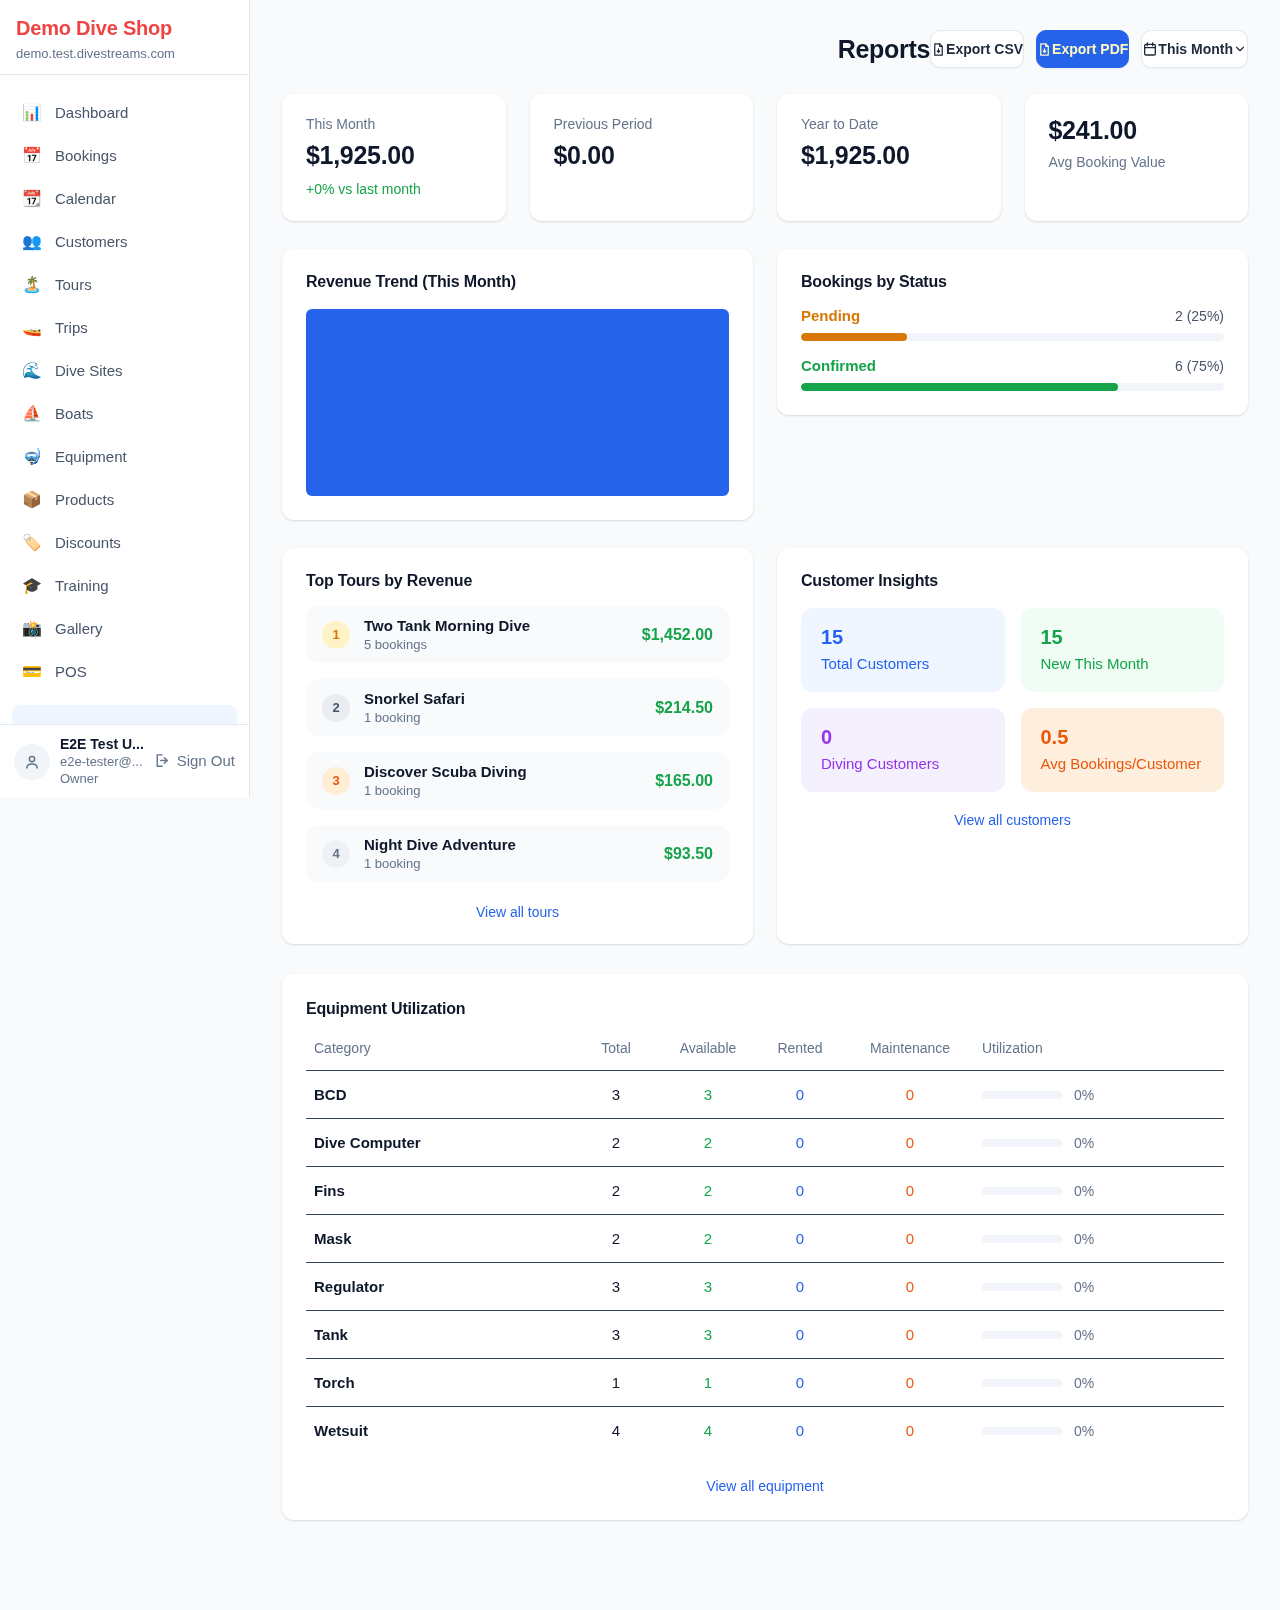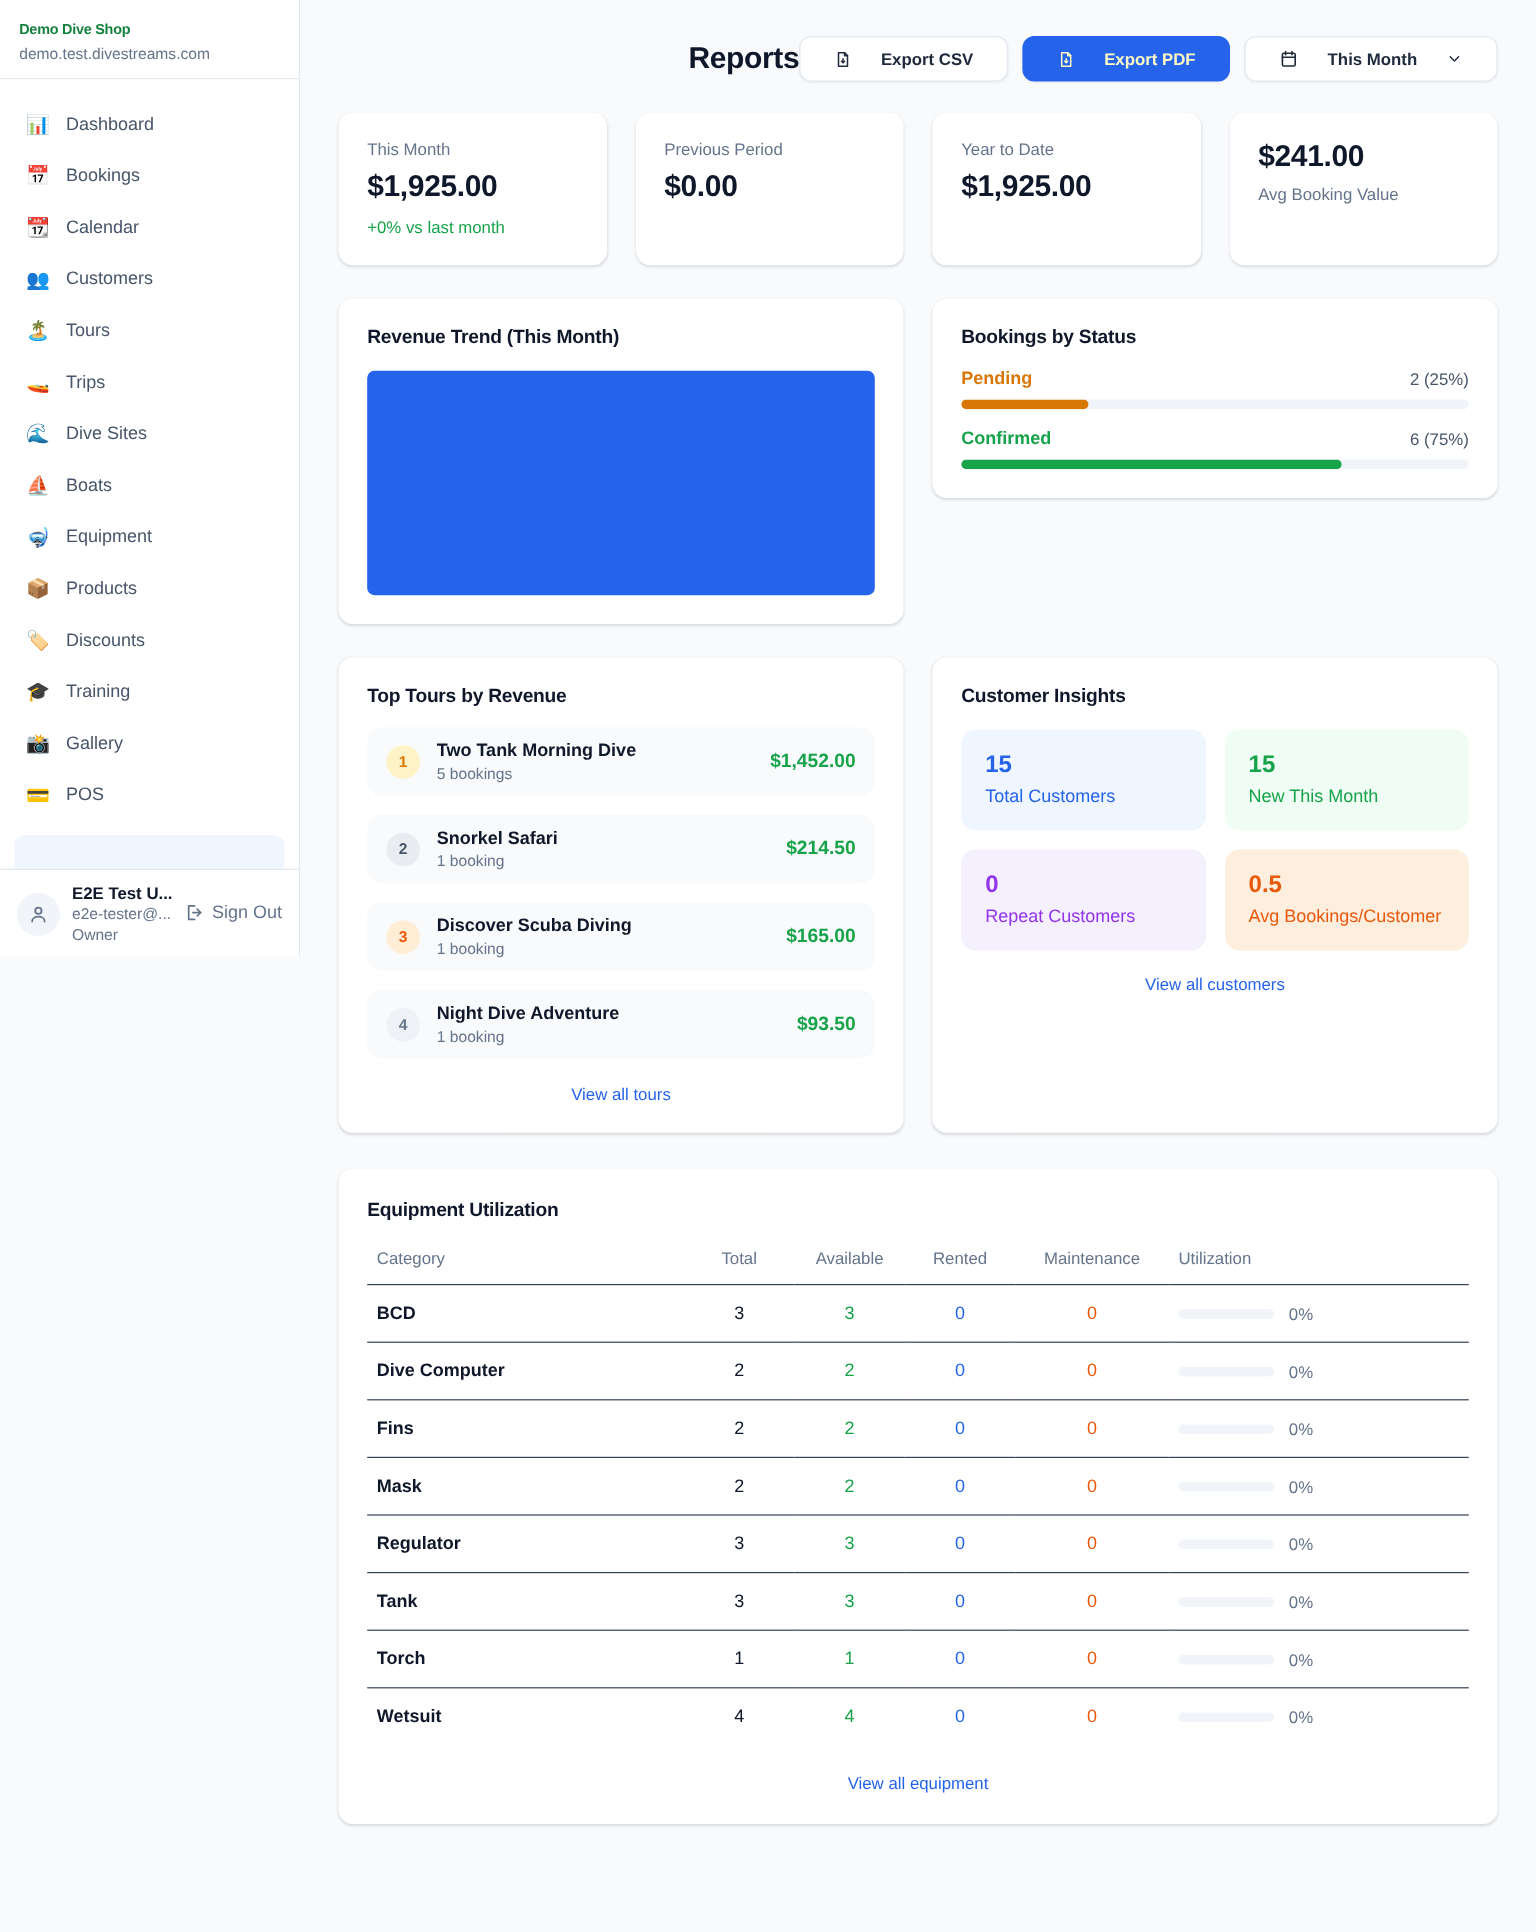--- a/index.html
+++ b/index.html
@@ -13,21 +13,21 @@
   }
   
   .sidebar {
     position:absolute; top:0; left:0;
     width:250px; height:797px;
     background:#ffffff;
     border-right:1px solid #e2e8f0;
     display:flex; flex-direction:column;
   }
   .sidebar-header { padding:17px 16px 13px; border-bottom:1px solid #e2e8f0; }
-  .shop-name { font-size:12px; font-weight:bold; color:#15803d; letter-spacing:-0.2px; }
+  .shop-name { font-size:20px; font-weight:bold; color:#ef4444; letter-spacing:-0.2px; }
   .shop-domain { font-size:13px; color:#64748b; margin-top:6px; }
   .nav { flex:1; overflow:hidden; padding:16px 12px 0; }
   .nav-item {
     display:flex; align-items:center; gap:13px;
     height:43px; padding:0 10px; border-radius:8px;
     color:#475569; font-size:15px; cursor:pointer;
   }
   .nav-item.active { background:#eff6ff; margin-top:12px; }
   .nav-icon { width:20px; font-size:16px; text-align:center; flex:none; }
   .sidebar-user {
@@ -46,22 +46,22 @@
     display:flex; align-items:center; gap:7px; color:#64748b; font-size:15px;
     margin-top:16px; cursor:pointer; background:none; border:none; flex:none;
     font-family:inherit;
   }
   
   .main { margin-left:250px; padding:30px 32px 0; }
   .page-header { display:flex; justify-content:flex-end; align-items:center; margin-bottom:26px; }
   .page-title { font-size:25px; font-weight:bold; letter-spacing:-0.3px; }
   .actions { display:flex; gap:12px; }
   .btn {
-    display:inline-flex; align-items:center; gap:24px;
-    height:38px; padding:0 28px; border-radius:10px;
+    display:inline-flex; align-items:center; gap:0;
+    height:38px; padding:0 0; border-radius:10px;
     background:#fff; border:1px solid #e2e8f0;
     font-size:14px; font-weight:bold; color:#1e293b; cursor:pointer;
     box-shadow:0 1px 2px rgba(16,24,40,.05);
     font-family:inherit;
   }
   .btn.primary { background:#2563eb; border-color:#2563eb; color:#fef9c3; }
   .btn svg { flex:none; }
   
   .card {
     background:#fff; border-radius:12px;
@@ -349,21 +349,21 @@
         <div class="tile" style="color: rgb(37, 99, 235); background: rgb(239, 246, 255);">
           <div class="tile-value">15</div>
           <div class="tile-label">Total Customers</div>
         </div>
         <div class="tile" style="color: rgb(22, 163, 74); background: rgb(240, 253, 244);">
           <div class="tile-value">15</div>
           <div class="tile-label">New This Month</div>
         </div>
         <div class="tile" style="color: rgb(147, 51, 234); background: rgb(245, 240, 253);">
           <div class="tile-value">0</div>
-          <div class="tile-label">Repeat Customers</div>
+          <div class="tile-label">Diving Customers</div>
         </div>
         <div class="tile" style="color: rgb(234, 88, 12); background: rgb(253, 238, 221);">
           <div class="tile-value">0.5</div>
           <div class="tile-label">Avg Bookings/Customer</div>
         </div>
       </div>
       <a class="link insights-link">View all customers</a>
     </div>
   </div>
 

